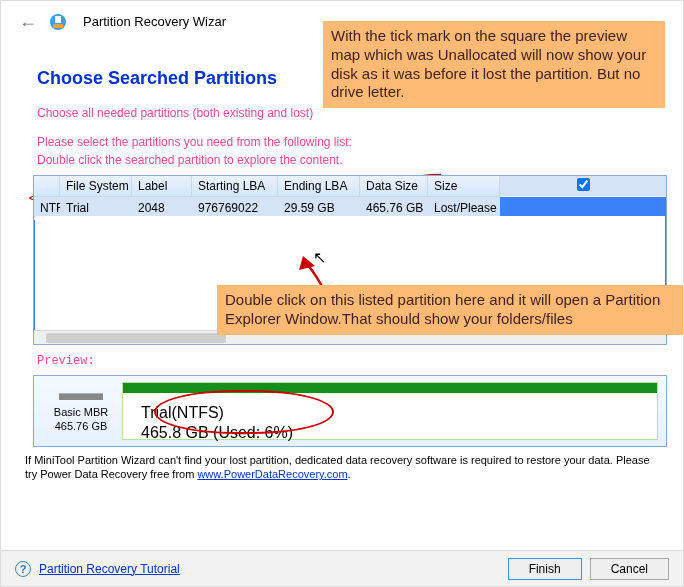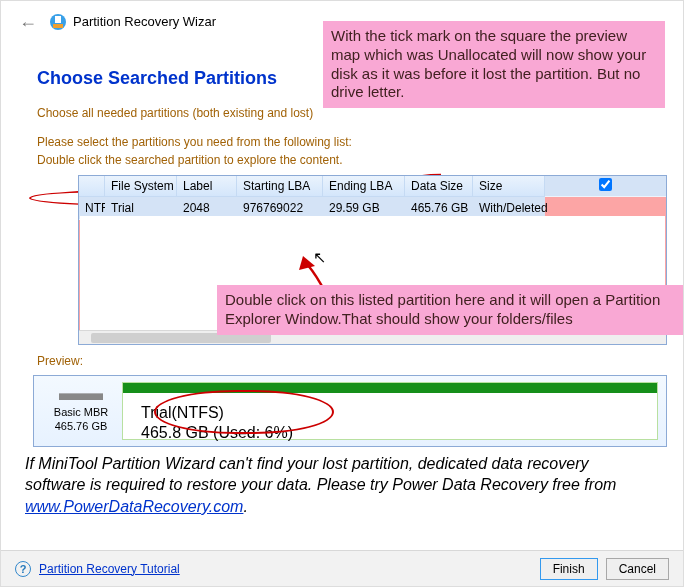--- a/index.html
+++ b/index.html
@@ -23,51 +23,50 @@
     font-size: 18px;
     color: #777;
     margin-right: 12px;
   }
   .app-icon {
     width: 18px;
     height: 18px;
     margin-right: 6px;
     display: inline-block;
   }
-  .app-title { font-size: 13px; color: #000; }
+  .app-title { font-size: 13px; color: #000; margin-left: 10px; }
   .main-title {
     font-family: "Segoe UI", sans-serif;
     font-size: 18px;
     font-weight: 600;
     color: #0033cc;
     padding: 34px 0 6px 36px;
   }
   .body {
     padding: 10px 16px 0 36px;
     position: relative;
   }
-  .small-text { font-size: 12px; color: #a16207; line-height: 1.45; }
+  .small-text { font-size: 12px; color: #ec4899; line-height: 1.45; }
   .oval-1 {
     position: absolute;
     left: 28px;
     top: 188px;
     width: 324px;
     height: 18px;
     border: 2px solid #cc0000;
     border-radius: 50%/60%;
     pointer-events: none;
   }
   .table-wrap {
     margin-top: 6px;
     border: 1px solid #8caad6;
-    background: #fca5a5;
+    background: #3b82f6;
     height: 170px;
     position: relative;
     overflow: hidden;
-    margin-left: 45px;
   }
   .grid {
     display: grid;
     grid-template-columns: 26px 72px 60px 86px 82px 68px 72px auto;
   }
   .hd {
     background: linear-gradient(#eaf3fd,#d4e6fb);
     border-right: 1px solid #c5daf3;
     border-bottom: 1px solid #c5daf3;
     padding: 3px 6px;
@@ -94,21 +93,21 @@
     left: 0; right: 0; bottom: 0; height: 14px;
     background: #efefef;
     border-top: 1px solid #d8d8d8;
   }
   .fake-scrollbar-bottom .thumb {
     position: absolute;
     left: 12px; top: 2px; width: 180px; height: 10px;
     background: #cfcfcf;
     border-radius: 2px;
   }
-  .preview-label { padding: 8px 0 4px 36px; }
+  .preview-label { padding: 8px 0 4px 36px; font-family: Liberation Mono, monospace; }
   .preview-box {
     margin: 0 16px 0 32px;
     border: 1px solid #8caad6;
     background: linear-gradient(#f3f9ff,#e7f2ff);
     padding: 6px 8px 6px 6px;
     display: flex;
     align-items: stretch;
     height: 72px;
     position: relative;
   }
@@ -142,23 +141,22 @@
     left: 120px;
     top: 14px;
     width: 180px;
     height: 44px;
     border: 2px solid #cc0000;
     border-radius: 50%/55%;
     pointer-events: none;
   }
   .note {
     padding: 6px 32px 2px 24px;
-    font-size: 16px;
+    font-size: 11px;
     line-height: 1.35;
-    font-style: italic;
   }
   .note a { color: #0033cc; text-decoration: underline; }
   .footer {
     position: absolute;
     left: 0; right: 0; bottom: 0;
     height: 36px;
     background: #f2f2f2;
     border-top: 1px solid #d8d8d8;
     display: flex;
     align-items: center;
@@ -174,30 +172,30 @@
     display: inline-flex;
     align-items: center;
     justify-content: center;
     margin-right: 8px;
   }
   .footer a { color: #0033cc; text-decoration: underline; }
   .footer .spacer { flex: 1; }
   .win-btn {
     background: #efefef;
     border: 1px solid #a8a8a8;
-    padding: 3px 12px;
+    padding: 3px 20px;
     font-size: 12px;
     margin-left: 8px;
     font-family: inherit;
     cursor: pointer;
   }
   .win-btn.primary { border: 1px solid #3399ee; }
   .annot {
     position: absolute;
-    background: #f9a8d4;
+    background: #fdba74;
     color: #412121;
     font-family: Arial, sans-serif;
     font-size: 15px;
     line-height: 1.25;
     padding: 6px 8px;
   }
   .annot.top { left: 322px; top: 20px; width: 342px; }
   .annot.mid { left: 216px; top: 284px; width: 484px; }
   .red-arrow { position: absolute; pointer-events: none; }
   .cursor {
@@ -251,21 +249,21 @@
       <div class="hd">Data Size</div>
       <div class="hd">Size</div>
 
       <div class="cell check"><input type="checkbox" checked="" style=""></div>
       <div class="cell">NTFS</div>
       <div class="cell">Trial</div>
       <div class="cell">2048</div>
       <div class="cell">976769022</div>
       <div class="cell">29.59 GB</div>
       <div class="cell">465.76 GB</div>
-      <div class="cell">With/Deleted</div>
+      <div class="cell">Lost/Please</div>
     </div>
     <div class="lower-white"></div>
     <div class="fake-scrollbar-bottom">
       <div class="thumb"></div>
     </div>
   </div>
 </div>
 
 <span class="cursor">↖</span>
 

